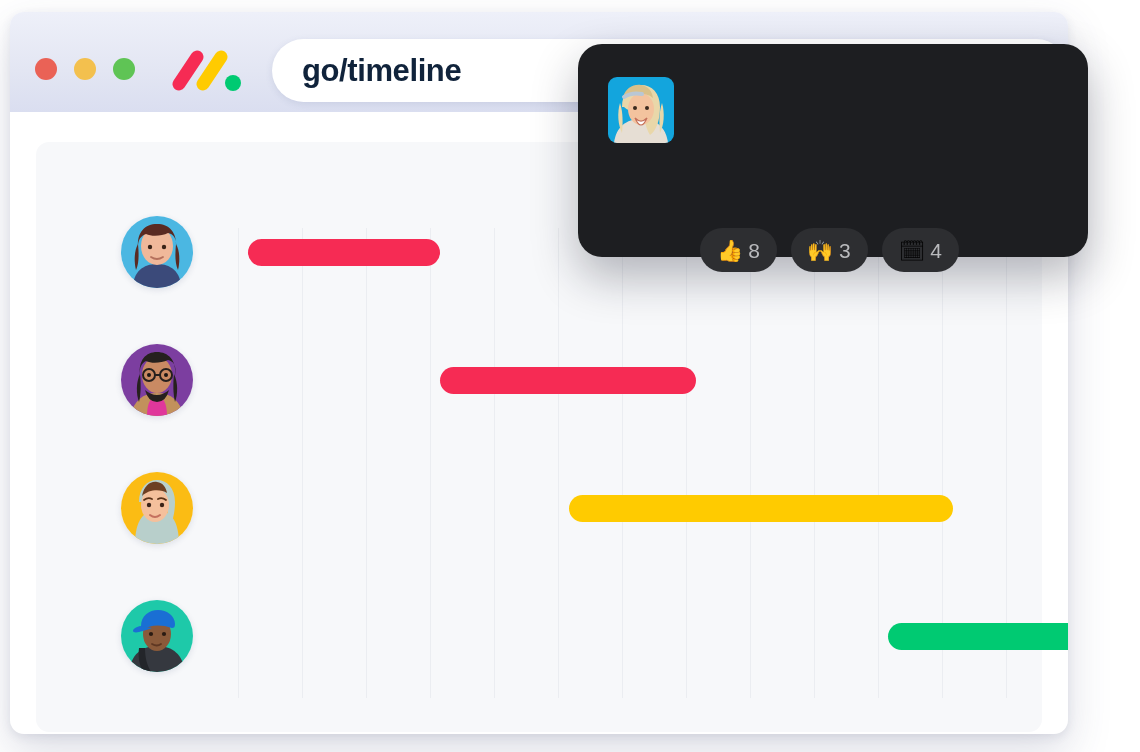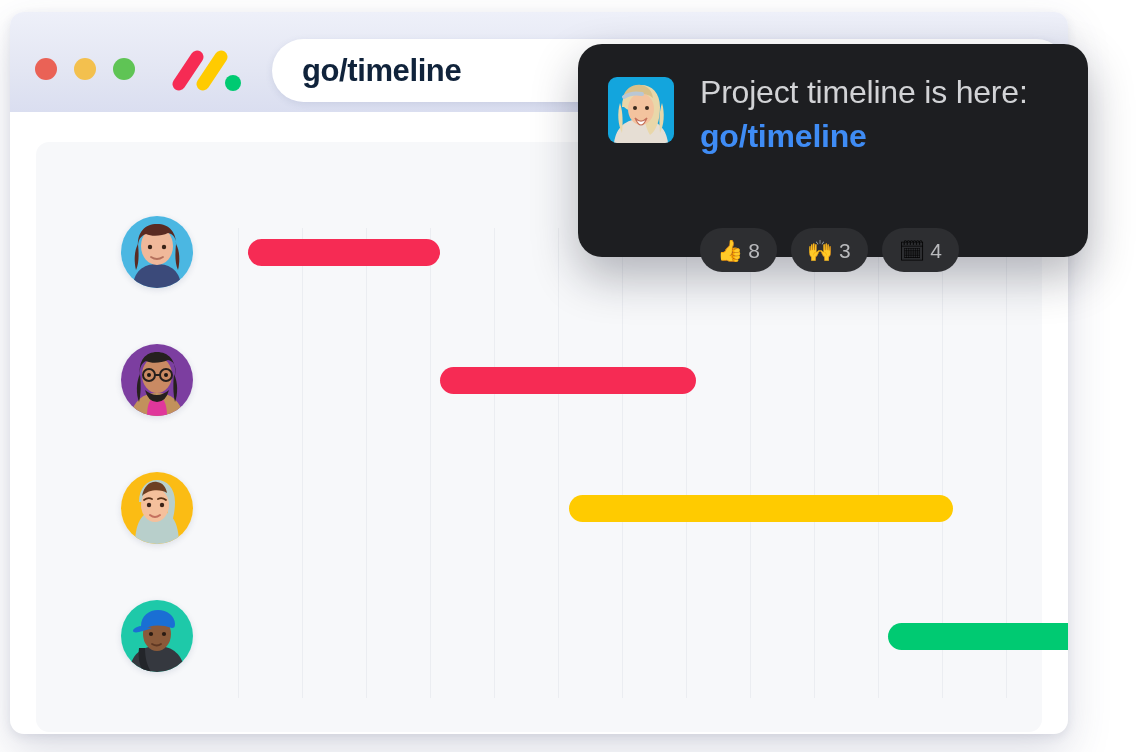--- a/index.html
+++ b/index.html
@@ -338,23 +338,20 @@
       <path d="M15 20c3-9 10-13 18-12 7 1 11 6 12 13-7-6-22-6-30-1z" fill="#d9c089"></path>
       <path d="M12 26c-3 10-2 22 2 30 1-10 1-21-2-30z" fill="#e9d7a9"></path>
       <path d="M54 26c3 10 2 22-2 30-1-10-1-21 2-30z" fill="#e9d7a9"></path>
       <path d="M16 20q8-5 18-3" stroke="#b9c7d4" stroke-width="4" fill="none" stroke-linecap="round"></path>
       <circle cx="27" cy="31" r="2" fill="#3a2a1e"></circle>
       <circle cx="39" cy="31" r="2" fill="#3a2a1e"></circle>
       <path d="M27 41q6 6 12 0 -3 7-6 7t-6-7z" fill="#ffffff" stroke="#c4715c" stroke-width="1.2"></path>
     </svg>
   </div>
 
-  <div id="notif-body">
-    <div id="notif-message"><span>Project timeline is here: </span><span id="notif-link">go/timeline</span></div>
-  </div>
 
   <div id="reaction-row">
     <div class="reaction-chip">
       <span class="reaction-emoji">👍</span>
       <span class="reaction-count">8</span>
     </div>
     <div class="reaction-chip">
       <span class="reaction-emoji">🙌</span>
       <span class="reaction-count">3</span>
     </div>

